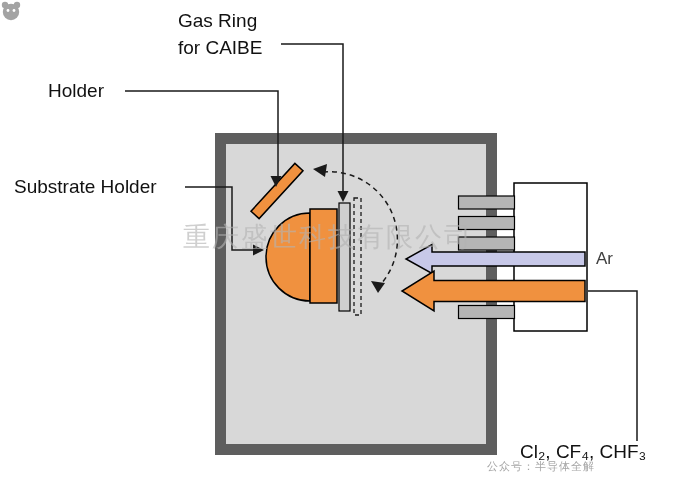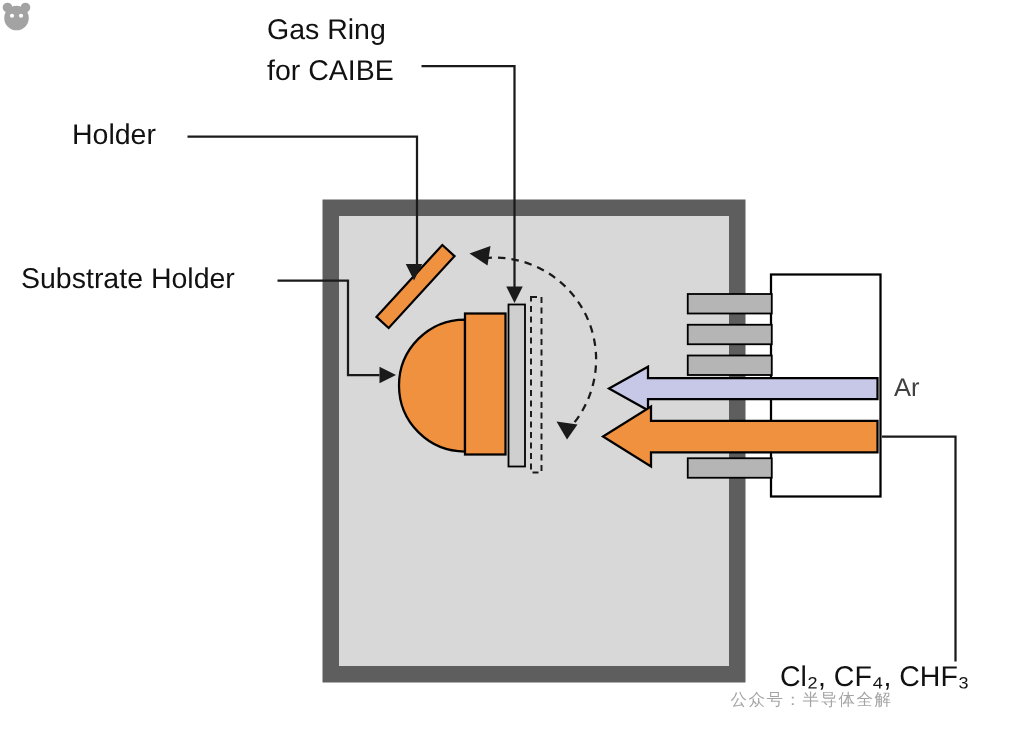--- a/index.html
+++ b/index.html
@@ -75,20 +75,21 @@
     </g>
   </svg>
 
   <div class="lbl" style="left:178px;top:37px;">for CAIBE</div>
   <div class="lbl" style="left:178px;top:10px;">Gas Ring</div>
   <div class="lbl" style="left:48px;top:80px;">Holder</div>
   <div class="lbl" style="left:14px;top:176px;">Substrate Holder</div>
   <div class="lbl-small" style="left:596px;top:249px;">Ar</div>
   <div class="lbl gas-label" style="left:520px;top:441px;">Cl₂, CF₄, CHF₃</div>
 
+  <div class="wm wm-company">重庆盛世科技有限公司</div>
 
   <svg class="logo" viewBox="0 0 22 22">
     <circle cx="5" cy="5" r="3.2" fill="#a3a3a3"></circle>
     <circle cx="17" cy="5" r="3.2" fill="#a3a3a3"></circle>
     <circle cx="11" cy="12" r="8.2" fill="#a3a3a3"></circle>
     <circle cx="8" cy="10.5" r="1.4" fill="#ffffff"></circle>
     <circle cx="14" cy="10.5" r="1.4" fill="#ffffff"></circle>
   </svg>
   <div class="wm wm-wechat">公众号：半导体全解</div>
 

